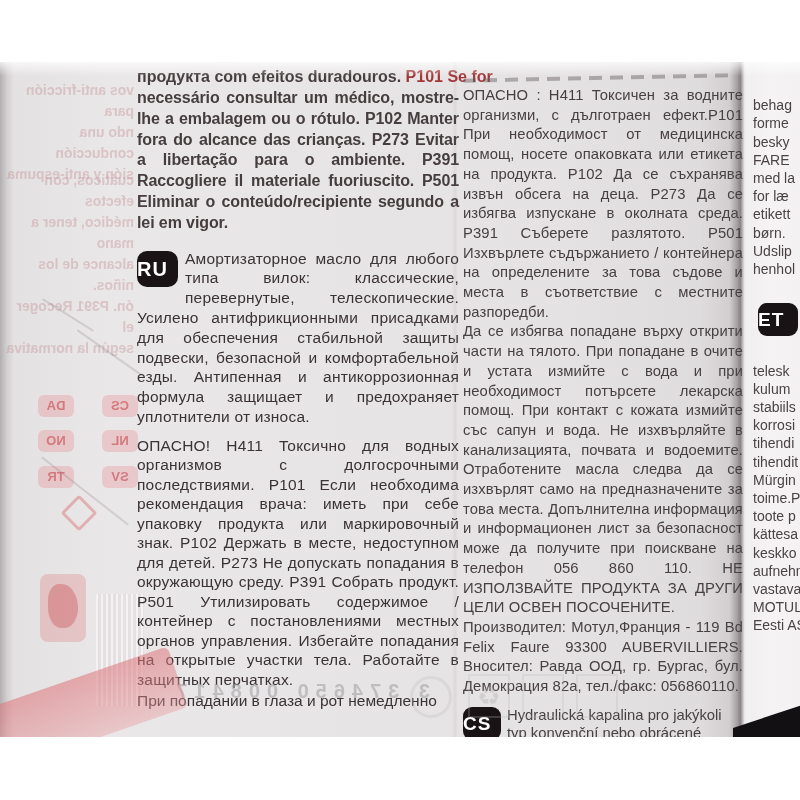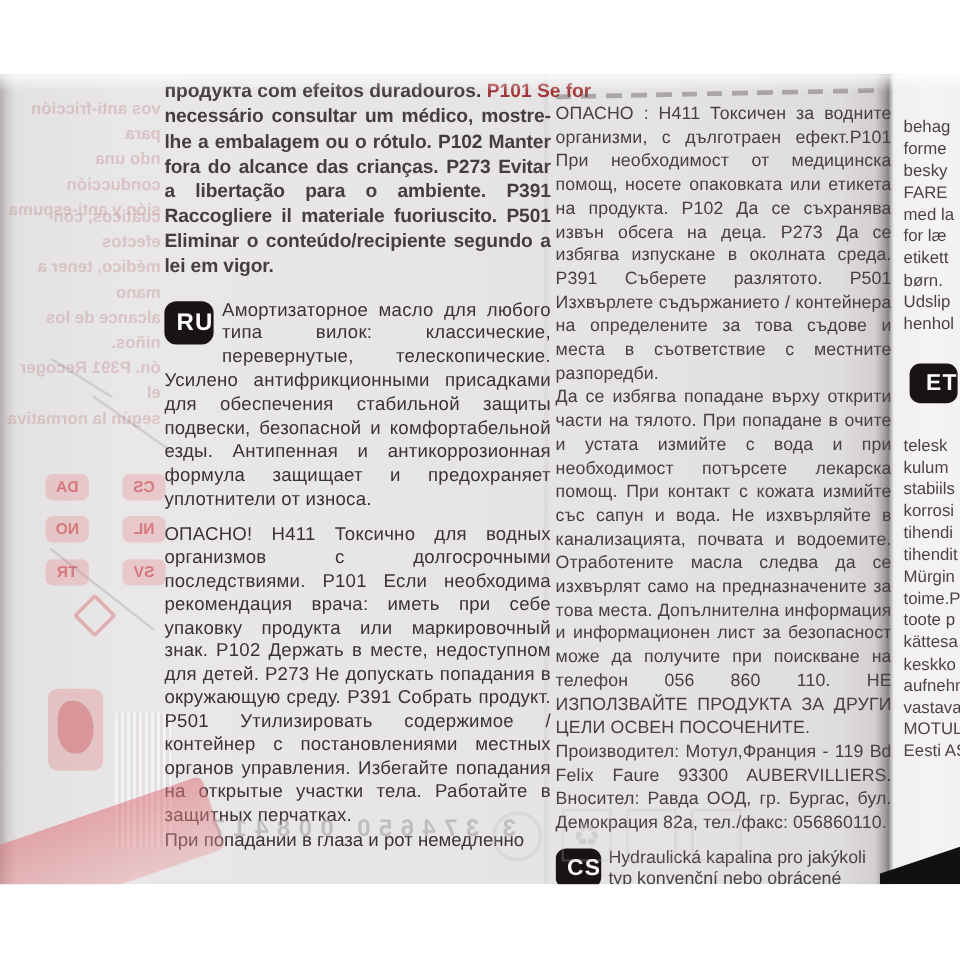--- a/index.html
+++ b/index.html
@@ -49,21 +49,21 @@
     transform:rotate(-19deg);border-radius:6px;}
   .col1{position:absolute;left:137px;top:4px;width:322px;}
   .line1{font-weight:bold;font-size:16px;line-height:22px;white-space:nowrap;color:#453d3e;}
   .line1 .red{color:#a13738;}
   .pt-rest{margin:0;font-weight:bold;font-size:16px;line-height:20.8px;text-align:justify;
     color:#453d3e;letter-spacing:-0.1px;}
   .ru-para{margin:15px 0 0 0;font-size:15.5px;line-height:19.8px;text-align:justify;
     color:#3a3335;letter-spacing:.2px;}
   .lang-badge{float:left;width:41px;height:36px;margin:2px 7px 2px 0;background:#191315;
     border-radius:10px;color:#fdfdfd;font-weight:bold;font-size:20px;line-height:36px;
-    text-align:right;letter-spacing:1px;}
+    text-align:left;letter-spacing:1px;}
   .ru-hazard{margin:9px 0 0 0;font-size:15.5px;line-height:19.5px;text-align:justify;
     color:#3a3335;letter-spacing:.2px;}
   .ru-tail{margin:2px 0 0 0;font-size:15.5px;line-height:19.5px;color:#3a3335;}
 
   .crease-mid{position:absolute;left:452px;top:0;width:6px;height:675px;
     background:linear-gradient(90deg,rgba(255,255,255,0),rgba(130,122,126,.10),rgba(255,255,255,0));}
 
   .col2{position:absolute;left:463px;top:14px;width:280px;}
   .cut-ghost{height:4px;width:268px;margin-bottom:6px;transform:rotate(-1.2deg);
     background:repeating-linear-gradient(90deg,rgba(100,94,97,.45) 0 13px,rgba(0,0,0,0) 13px 21px);

